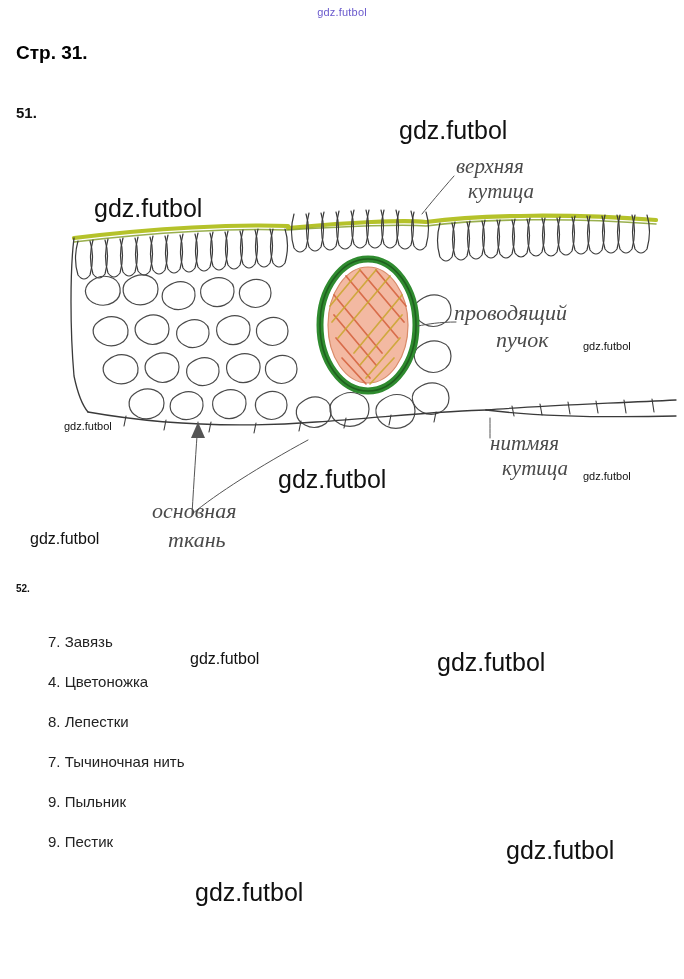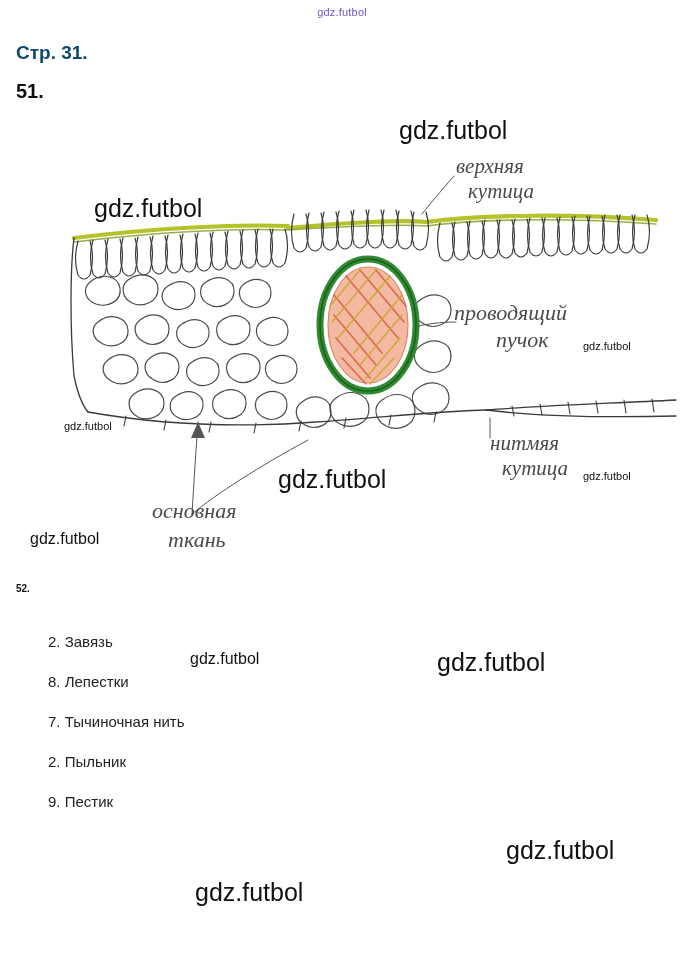--- a/index.html
+++ b/index.html
@@ -34,27 +34,27 @@
     letter-spacing: 0.2px;
   }
 
   
   .page-num {
     position: absolute;
     left: 16px;
     top: 42px;
     font-size: 19px;
     font-weight: bold;
-    color: #0c4a6e;
+    color: #000000;
   }
   .task-51 {
     position: absolute;
     left: 16px;
-    top: 80px;
-    font-size: 20px;
+    top: 104px;
+    font-size: 15px;
     font-weight: bold;
     color: #111;
   }
   .task-52 {
     position: absolute;
     left: 16px;
     top: 583px;
     font-size: 10px;
     font-weight: bold;
     color: #111;
@@ -268,24 +268,25 @@
 
         <text x="136" y="408" font-size="22">основная</text>
         <text x="152" y="437" font-size="22">ткань</text>
       </g>
     </svg>
   </div>
 
   <div class="task-52">52.</div>
 
   <div class="answers">
-    <div class="answer-item">2. Завязь</div>
+    <div class="answer-item">7. Завязь</div>
+    <div class="answer-item">4. Цветоножка</div>
     <div class="answer-item">8. Лепестки</div>
     <div class="answer-item">7. Тычиночная нить</div>
-    <div class="answer-item">2. Пыльник</div>
+    <div class="answer-item">9. Пыльник</div>
     <div class="answer-item">9. Пестик</div>
   </div>
 
   <div class="wm wm-lg" style="left:399px; top:116px;">gdz.futbol</div>
   <div class="wm wm-lg" style="left:94px;  top:194px;">gdz.futbol</div>
   <div class="wm wm-sm" style="left:583px; top:340px;">gdz.futbol</div>
   <div class="wm wm-sm" style="left:64px;  top:420px;">gdz.futbol</div>
   <div class="wm wm-lg" style="left:278px; top:465px;">gdz.futbol</div>
   <div class="wm wm-sm" style="left:583px; top:470px;">gdz.futbol</div>
   <div class="wm wm-md" style="left:30px;  top:530px;">gdz.futbol</div>

